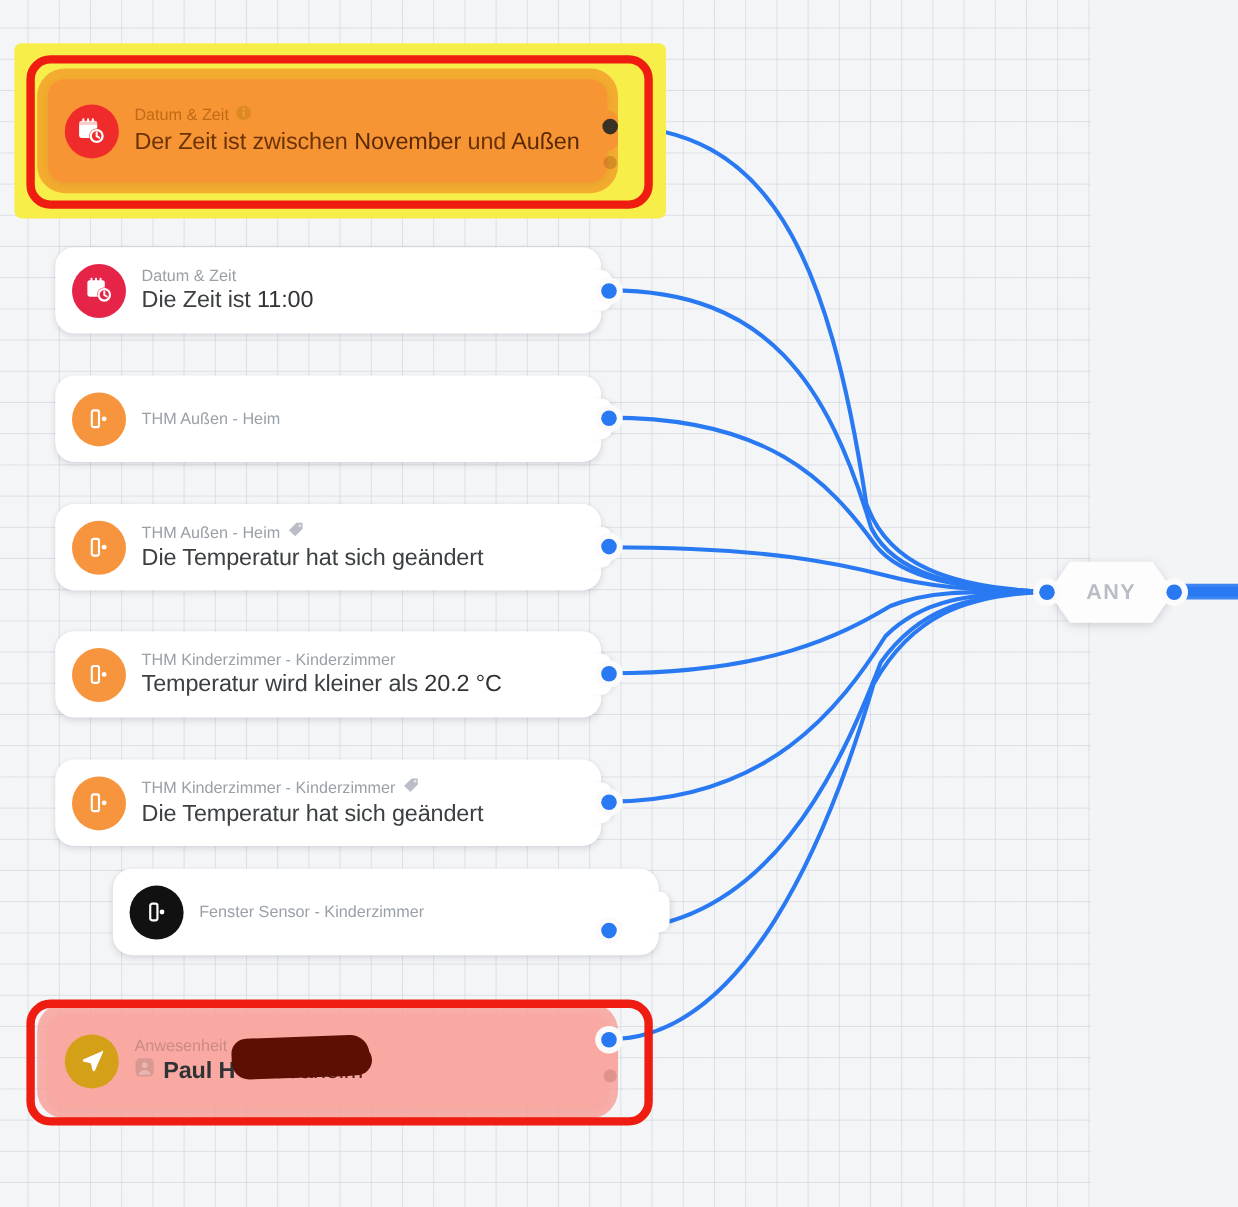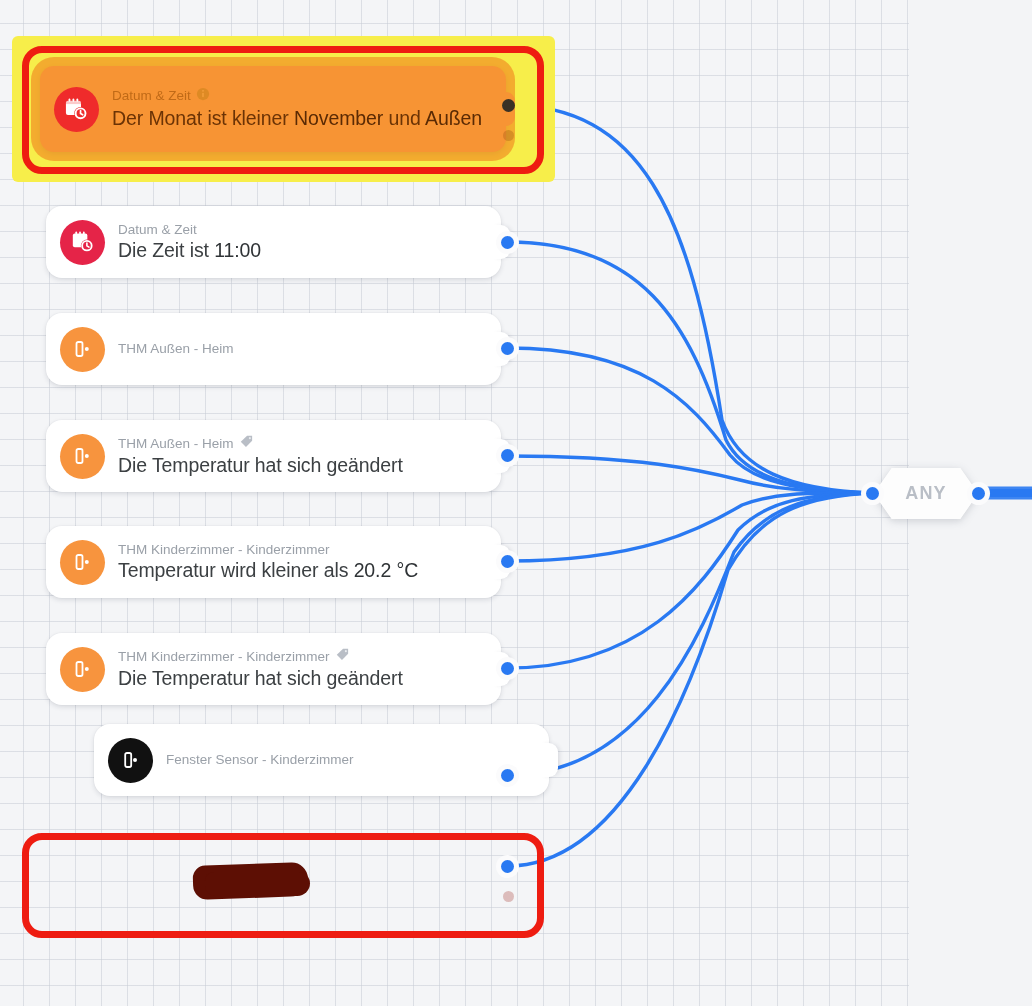--- a/index.html
+++ b/index.html
@@ -167,21 +167,21 @@
         <span>Datum &amp; Zeit</span>
         <span class="tagicon">
           <svg width="14" height="14" viewBox="0 0 16 16">
             <circle cx="8" cy="8" r="7" fill="#d5871f" opacity=".75"></circle>
             <rect x="7.2" y="6.6" width="1.6" height="5" rx=".8" fill="#f7a03c"></rect>
             <circle cx="8" cy="4.4" r="1" fill="#f7a03c"></circle>
           </svg>
         </span>
       </div>
       <div class="title" style="line-height:27px;">
-        <span>Der Monat ist kleiner </span><b>November</b><span> und </span><b>Außen</b>
+        <span>Der Zeit ist zwischen </span><b>November</b><span> und </span><b>Außen</b>
       </div>
     </div>
   </div>
   <div class="port dark" style="left:502px;top:99px;"></div>
   <div class="port faint" style="left:503px;top:130px;"></div>
   <div class="anno" style="left:22px;top:46px;width:522px;height:128px;"></div>
 
   <div class="card" style="top:206px;">
     <div class="nub"></div>
     <div class="avatar" style="background:#e52448;">
@@ -300,20 +300,44 @@
       </svg>
     </div>
     <div class="txt">
       <div class="subtitle">
         <span>Fenster Sensor - Kinderzimmer</span>
       </div>
     </div>
   </div>
   <div class="port" style="left:501px;top:769px;"></div>
 
+  <div class="card pink" style="top:845px;left:40px;width:466px;">
+    <div class="nub"></div>
+    <div class="avatar" style="background:#d4a017;">
+      <svg width="26" height="26" viewBox="0 0 24 24">
+        <path d="M19.5 4.6 5.2 10.8c-.9.4-.8 1.7.2 1.9l5.4 1.2 1.3 5.4c.2 1 1.5 1.1 1.9.2l6.2-14.2c.3-.7-.4-1.4-1.1-1.1z" fill="#fff"></path>
+      </svg>
+    </div>
+    <div class="txt">
+      <div class="subtitle">
+        <span>Anwesenheit</span>
+      </div>
+      <div class="title" style="display:flex;align-items:center;gap:7px;">
+        <span class="tagicon">
+          <svg width="17" height="17" viewBox="0 0 18 18">
+            <rect x="1" y="1" width="16" height="16" rx="4" fill="#d69a92"></rect>
+            <circle cx="9" cy="7" r="2.6" fill="#e8b4ad"></circle>
+            <path d="M3.6 15.4c.6-2.6 2.8-4 5.4-4s4.8 1.4 5.4 4z" fill="#e8b4ad"></path>
+          </svg>
+        </span>
+        <b style="font-weight:700;">Paul H</b>
+          <span>r ist daheim</span>
+      </div>
+    </div>
+  </div>
   <div class="redact" style="left:193px;top:864px;width:115px;height:34px;transform:rotate(-2deg);"></div>
   <div class="redact" style="left:205px;top:872px;width:105px;height:24px;"></div>
   <div class="port" style="left:501px;top:860px;"></div>
   <div class="port pinkfaint" style="left:503px;top:891px;"></div>
   <div class="anno" style="left:22px;top:833px;width:522px;height:105px;"></div>
 
   <div id="anyshadow">
     <svg width="104" height="51" viewBox="0 0 104 51">
       <polygon points="18,0 86,0 104,25.5 86,51 18,51 0,25.5" fill="#fdfdfd"></polygon>
     </svg>

